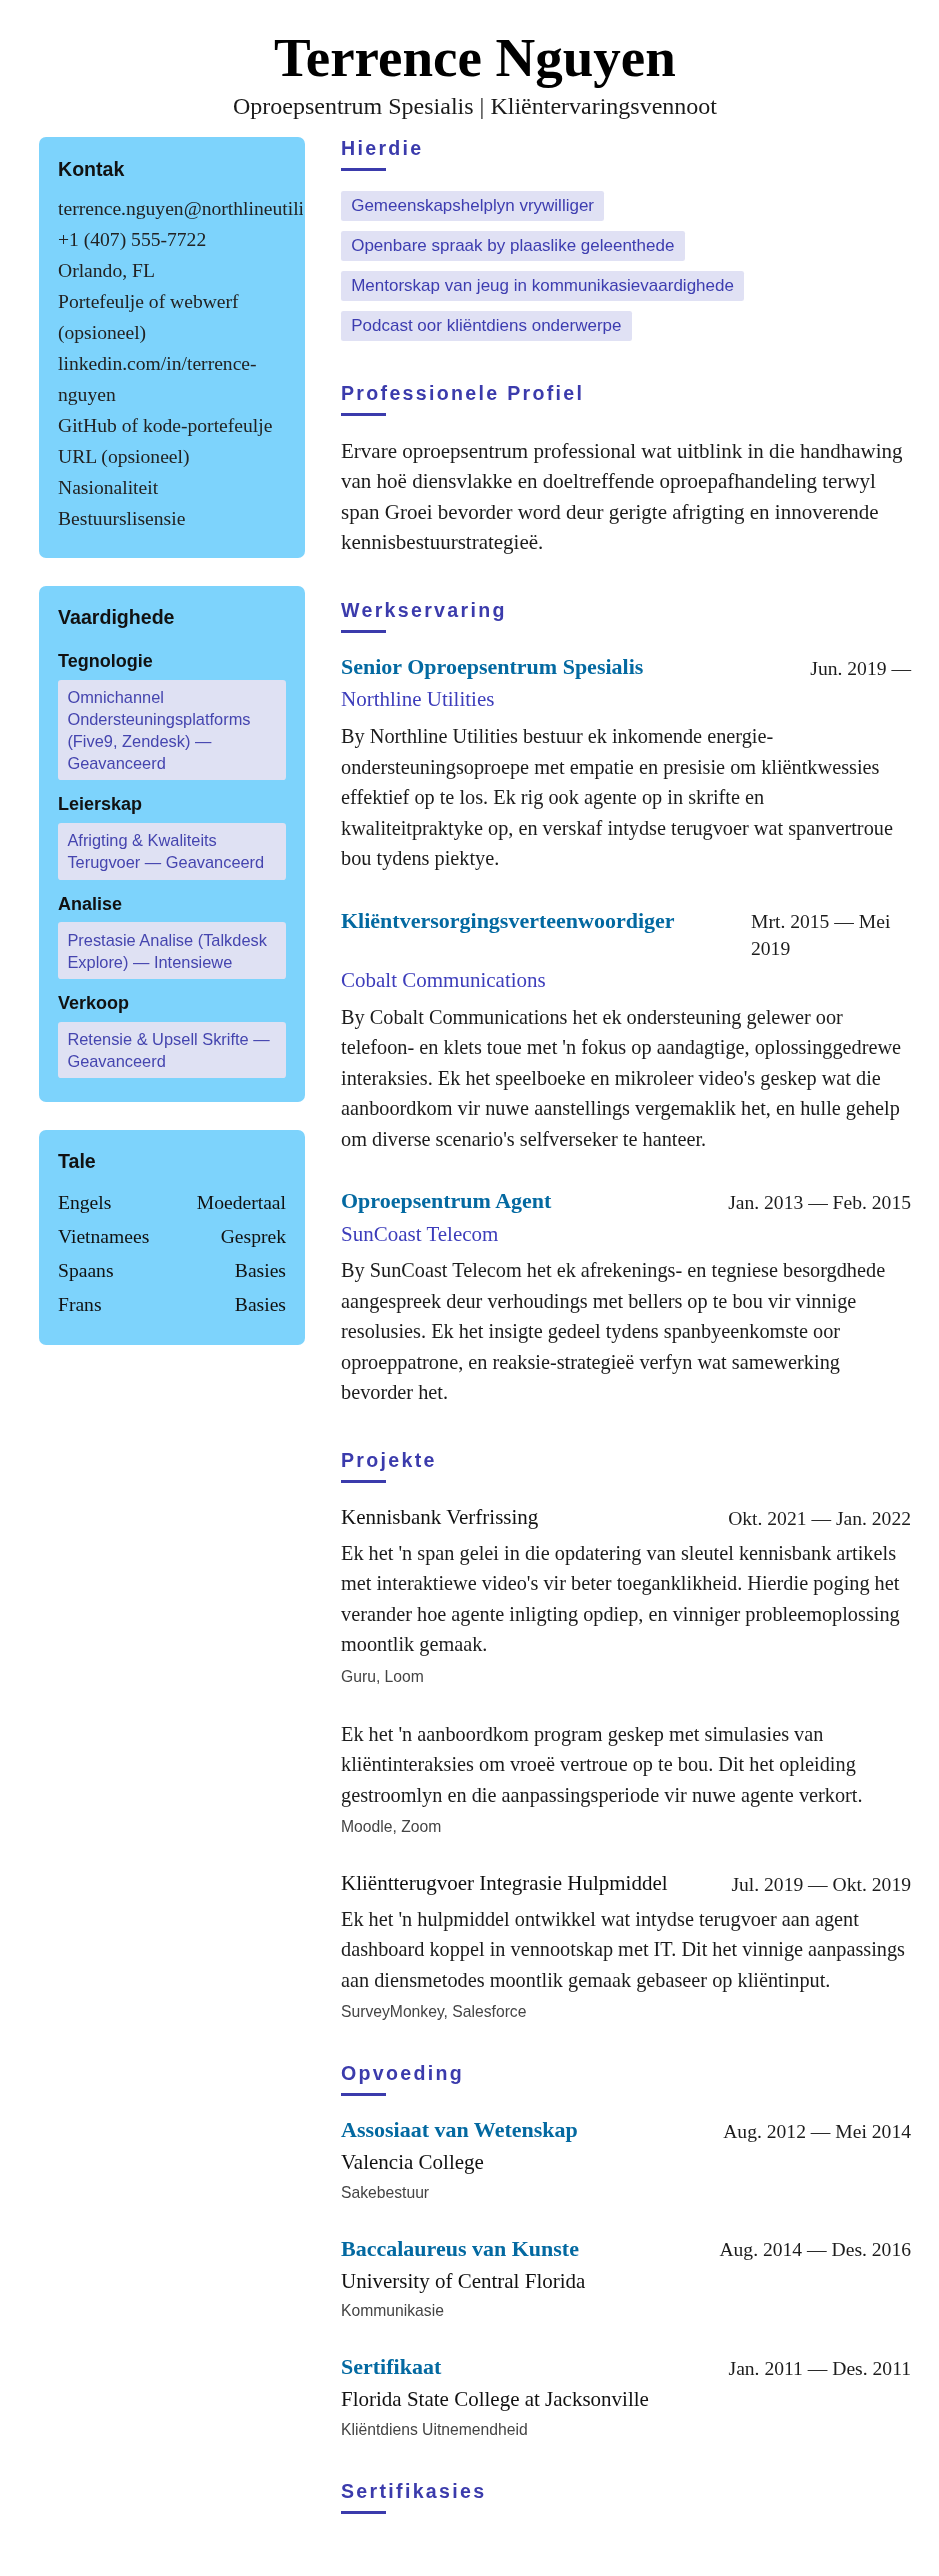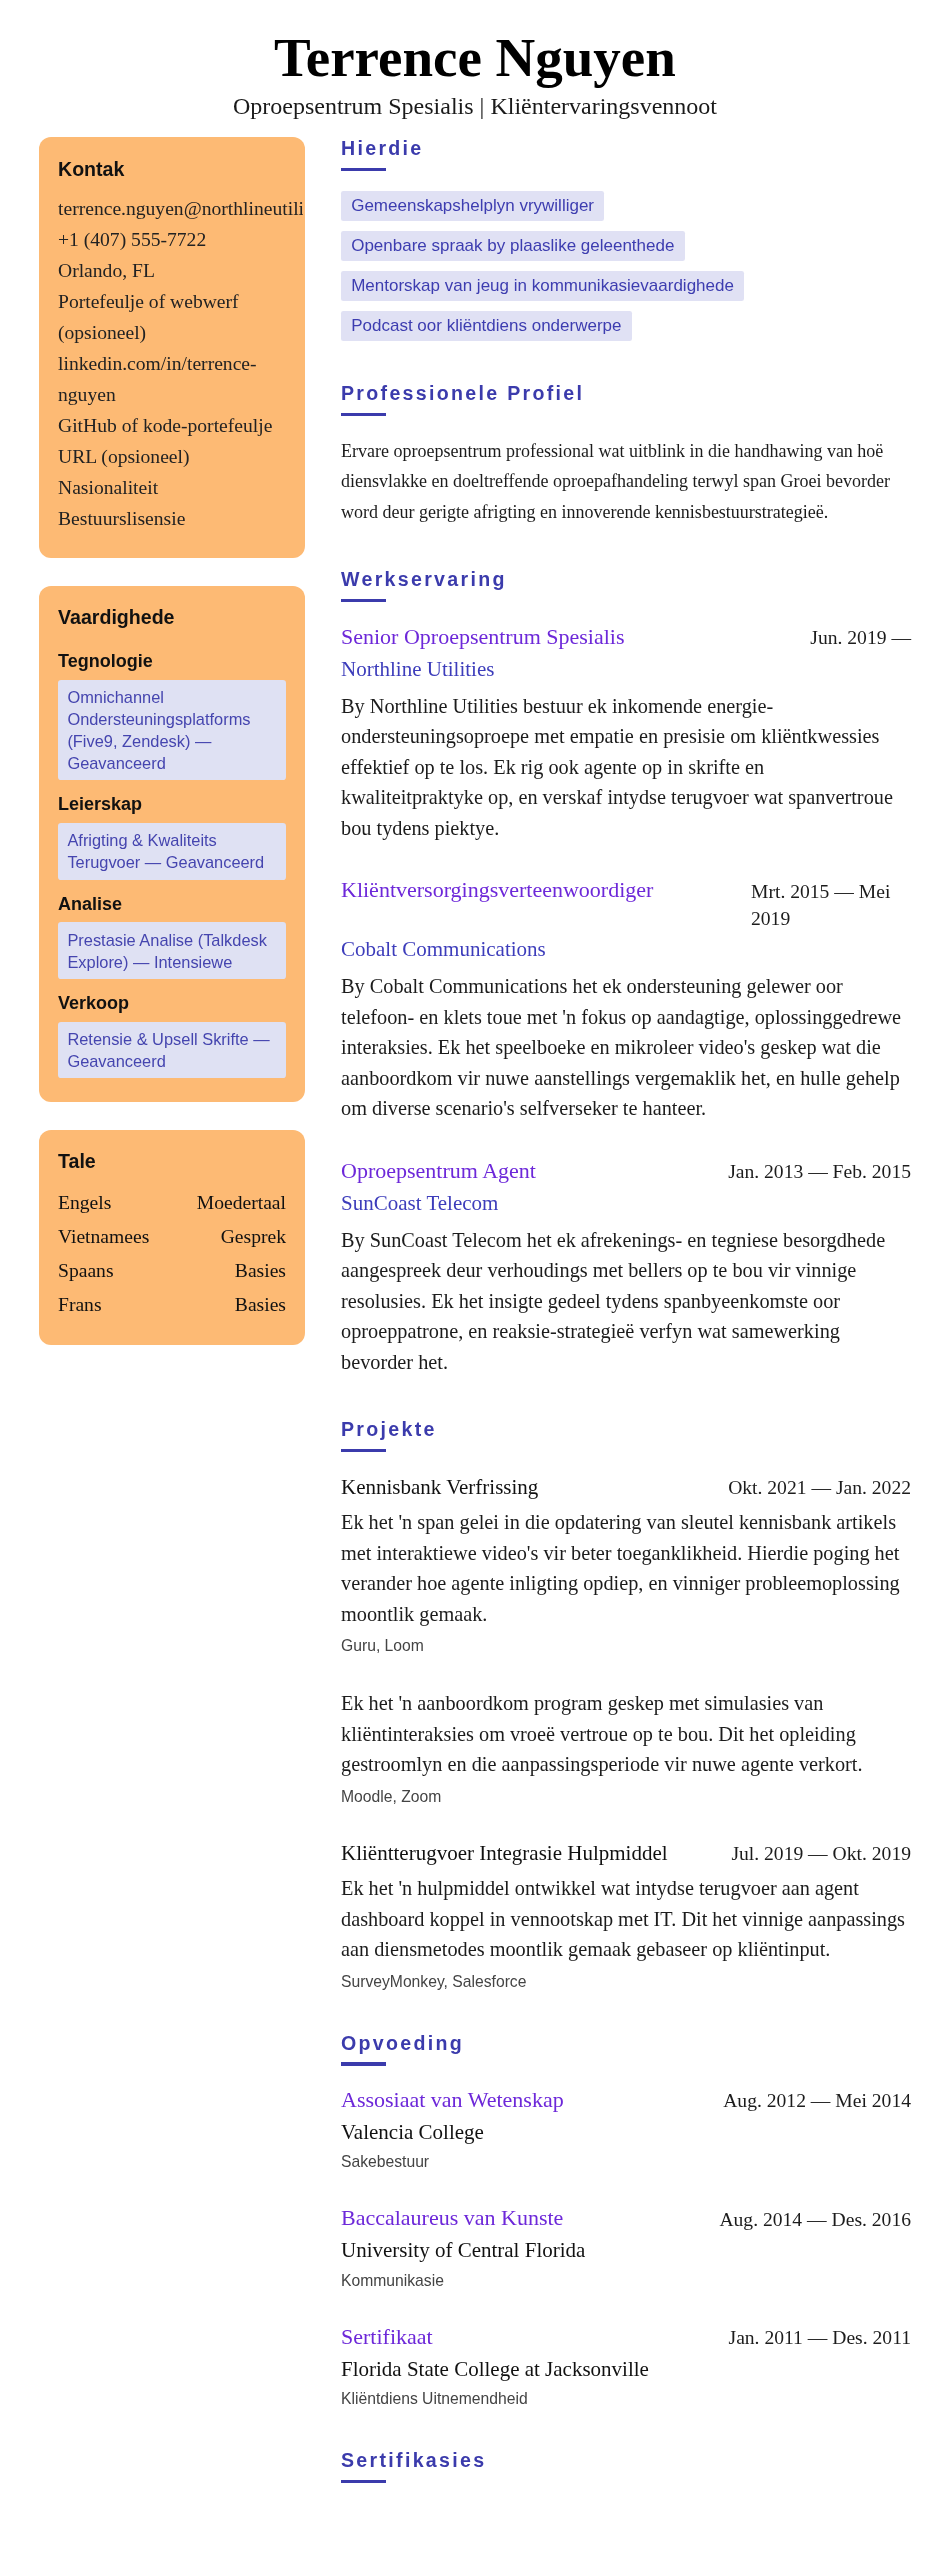--- a/index.html
+++ b/index.html
@@ -16,43 +16,43 @@
   .resume-header { text-align:center; margin-bottom:17px; }
   .candidate-name { font-size:55px; font-weight:700; color:#000; line-height:1.12; }
   .candidate-title { font-size:24px; color:#1a1a1a; margin-top:4.7px; }
 
   
   .columns { display:flex; gap:36px; align-items:flex-start; }
   .sidebar { flex:0 0 266px; width:266px; display:flex; flex-direction:column; gap:28px; }
   .main-col { flex:1; min-width:0; }
 
   
-  .side-card { background:#fdba74; border-radius:12px; padding:20.3px 19px 23.5px; }
+  .side-card { background:#7dd3fc; border-radius:7px; padding:20.3px 19px 23.5px; }
   .side-title { font-family:"Liberation Sans", sans-serif; font-size:19.6px; font-weight:700; color:#111; margin-bottom:12.5px; }
   .contact-item { font-size:19.6px; line-height:31px; color:#222; }
   .contact-clip { white-space:nowrap; overflow:hidden; margin-right:-17px; }
   .skill-group { margin-top:14px; }
   .skill-group.first { margin-top:22px; }
   .skill-cat { font-family:"Liberation Sans", sans-serif; font-size:18px; font-weight:700; color:#111; margin-bottom:7.8px; }
   .skill-chip { background:#dfe1f3; color:#4545af; font-family:"Liberation Sans", sans-serif; font-size:16.4px; line-height:22px; padding:6.3px 9.4px; border-radius:3.1px; }
   .lang-row { display:flex; justify-content:space-between; font-size:19.6px; line-height:34px; color:#111; }
   .lang-level { text-align:right; }
 
   
   .section { margin-bottom:41px; }
   .section-title { font-family:"Liberation Sans", sans-serif; font-size:19.6px; font-weight:700; letter-spacing:2.3px; color:#3b3bac; }
   .section-rule { width:45px; height:3.1px; background:#3b3bac; margin:7.8px 0 20.3px; border:none; }
 
   .hobby-chip { display:table; background:#e0e1f4; color:#3d3db0; font-family:"Liberation Sans", sans-serif; font-size:17px; line-height:20.3px; padding:4.7px 10.2px; border-radius:2.3px; margin-bottom:10.2px; }
 
-  .body-text { font-size:18px; line-height:30.5px; color:#1c1c1c; }
+  .body-text { font-size:21px; line-height:30.5px; color:#1c1c1c; }
 
   .entry { margin-bottom:33px; }
   .entry-head { display:flex; justify-content:space-between; gap:9.4px; align-items:flex-start; }
-  .entry-title { font-size:22px; font-weight:400; color:#6d28d9; line-height:28px; }
+  .entry-title { font-size:22px; font-weight:700; color:#0369a1; line-height:28px; }
   .entry-title-reg { font-size:21px; font-weight:400; color:#111; line-height:28px; }
   .entry-dates { font-size:19.6px; color:#1c1c1c; text-align:right; line-height:27px; padding-top:1.6px; white-space:nowrap; flex-shrink:0; }
   .entry-dates.wrap-dates { white-space:normal; max-width:160px; text-align:left; flex-shrink:1; }
   .company-link { display:inline-block; color:#3d3dbb; font-size:21px; line-height:27px; margin:4.7px 0 7.8px; text-decoration:none; cursor:pointer; }
   .entry-desc { font-size:20.3px; line-height:30.5px; color:#1c1c1c; }
   .entry-desc.mt { margin-top:6.3px; }
   .meta-line { font-family:Liberation Sans, sans-serif; font-size:15.7px; color:#444; margin-top:7.8px; }
   .school-name { font-size:21px; line-height:28px; margin-top:3.1px; color:#111; }
 </style>
 </head>

